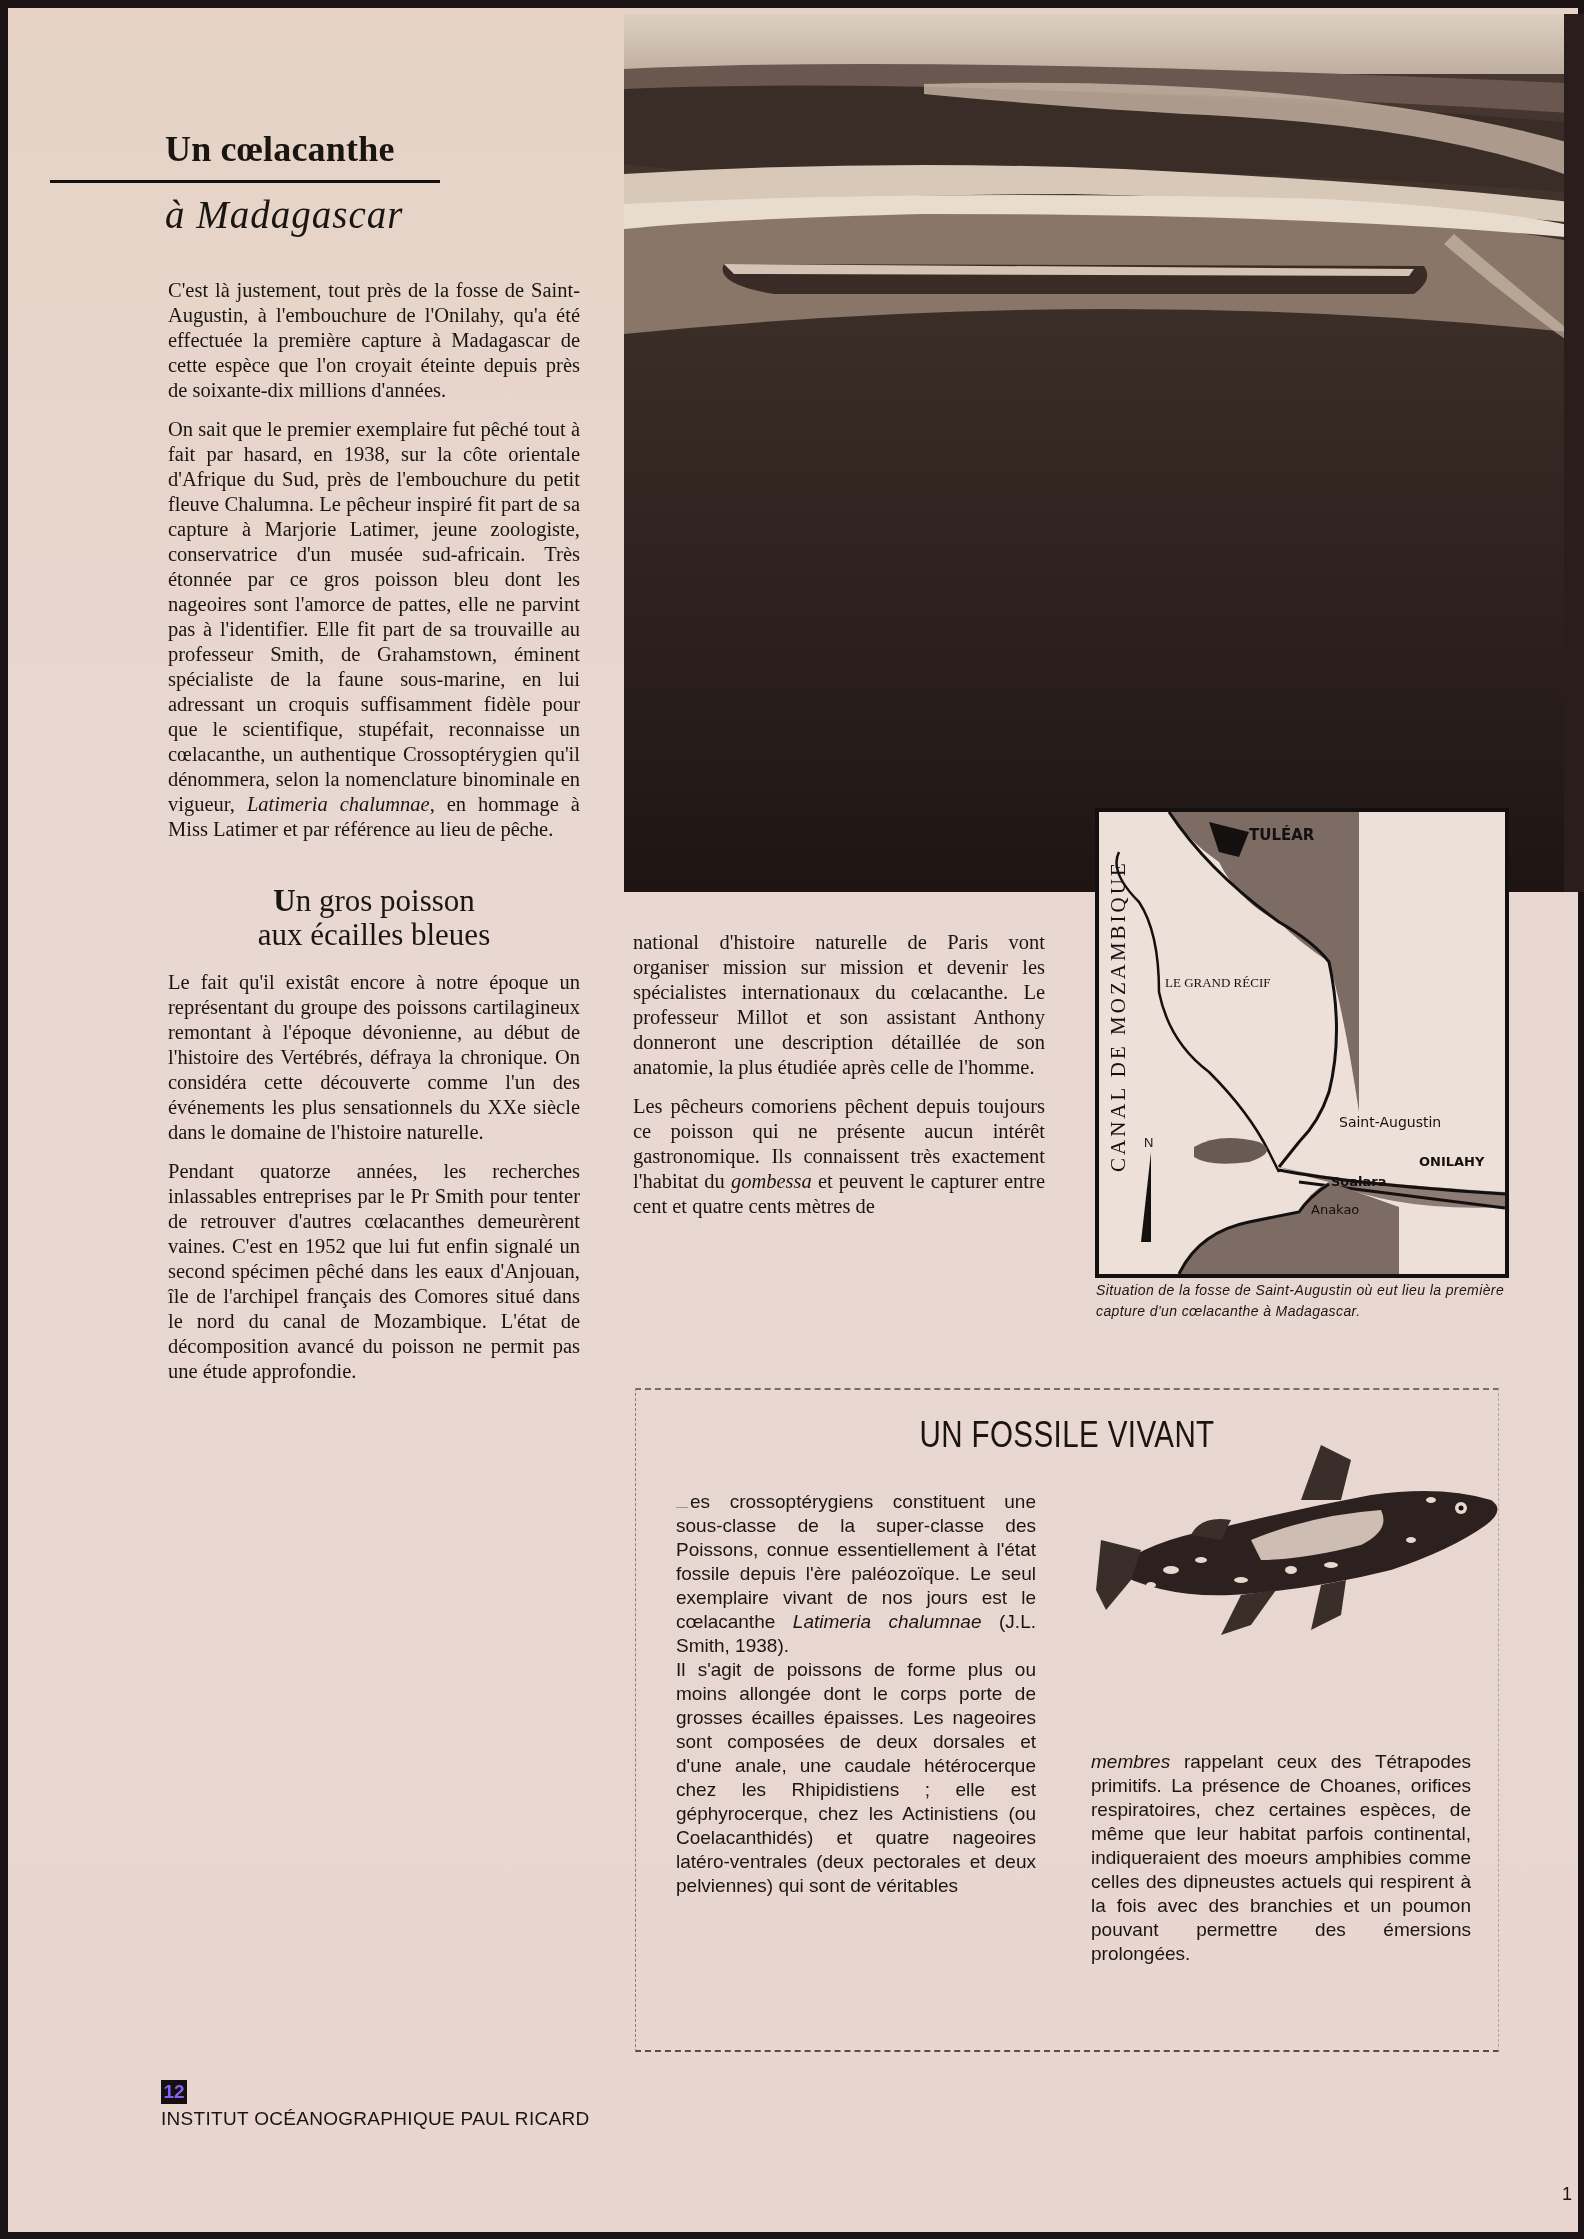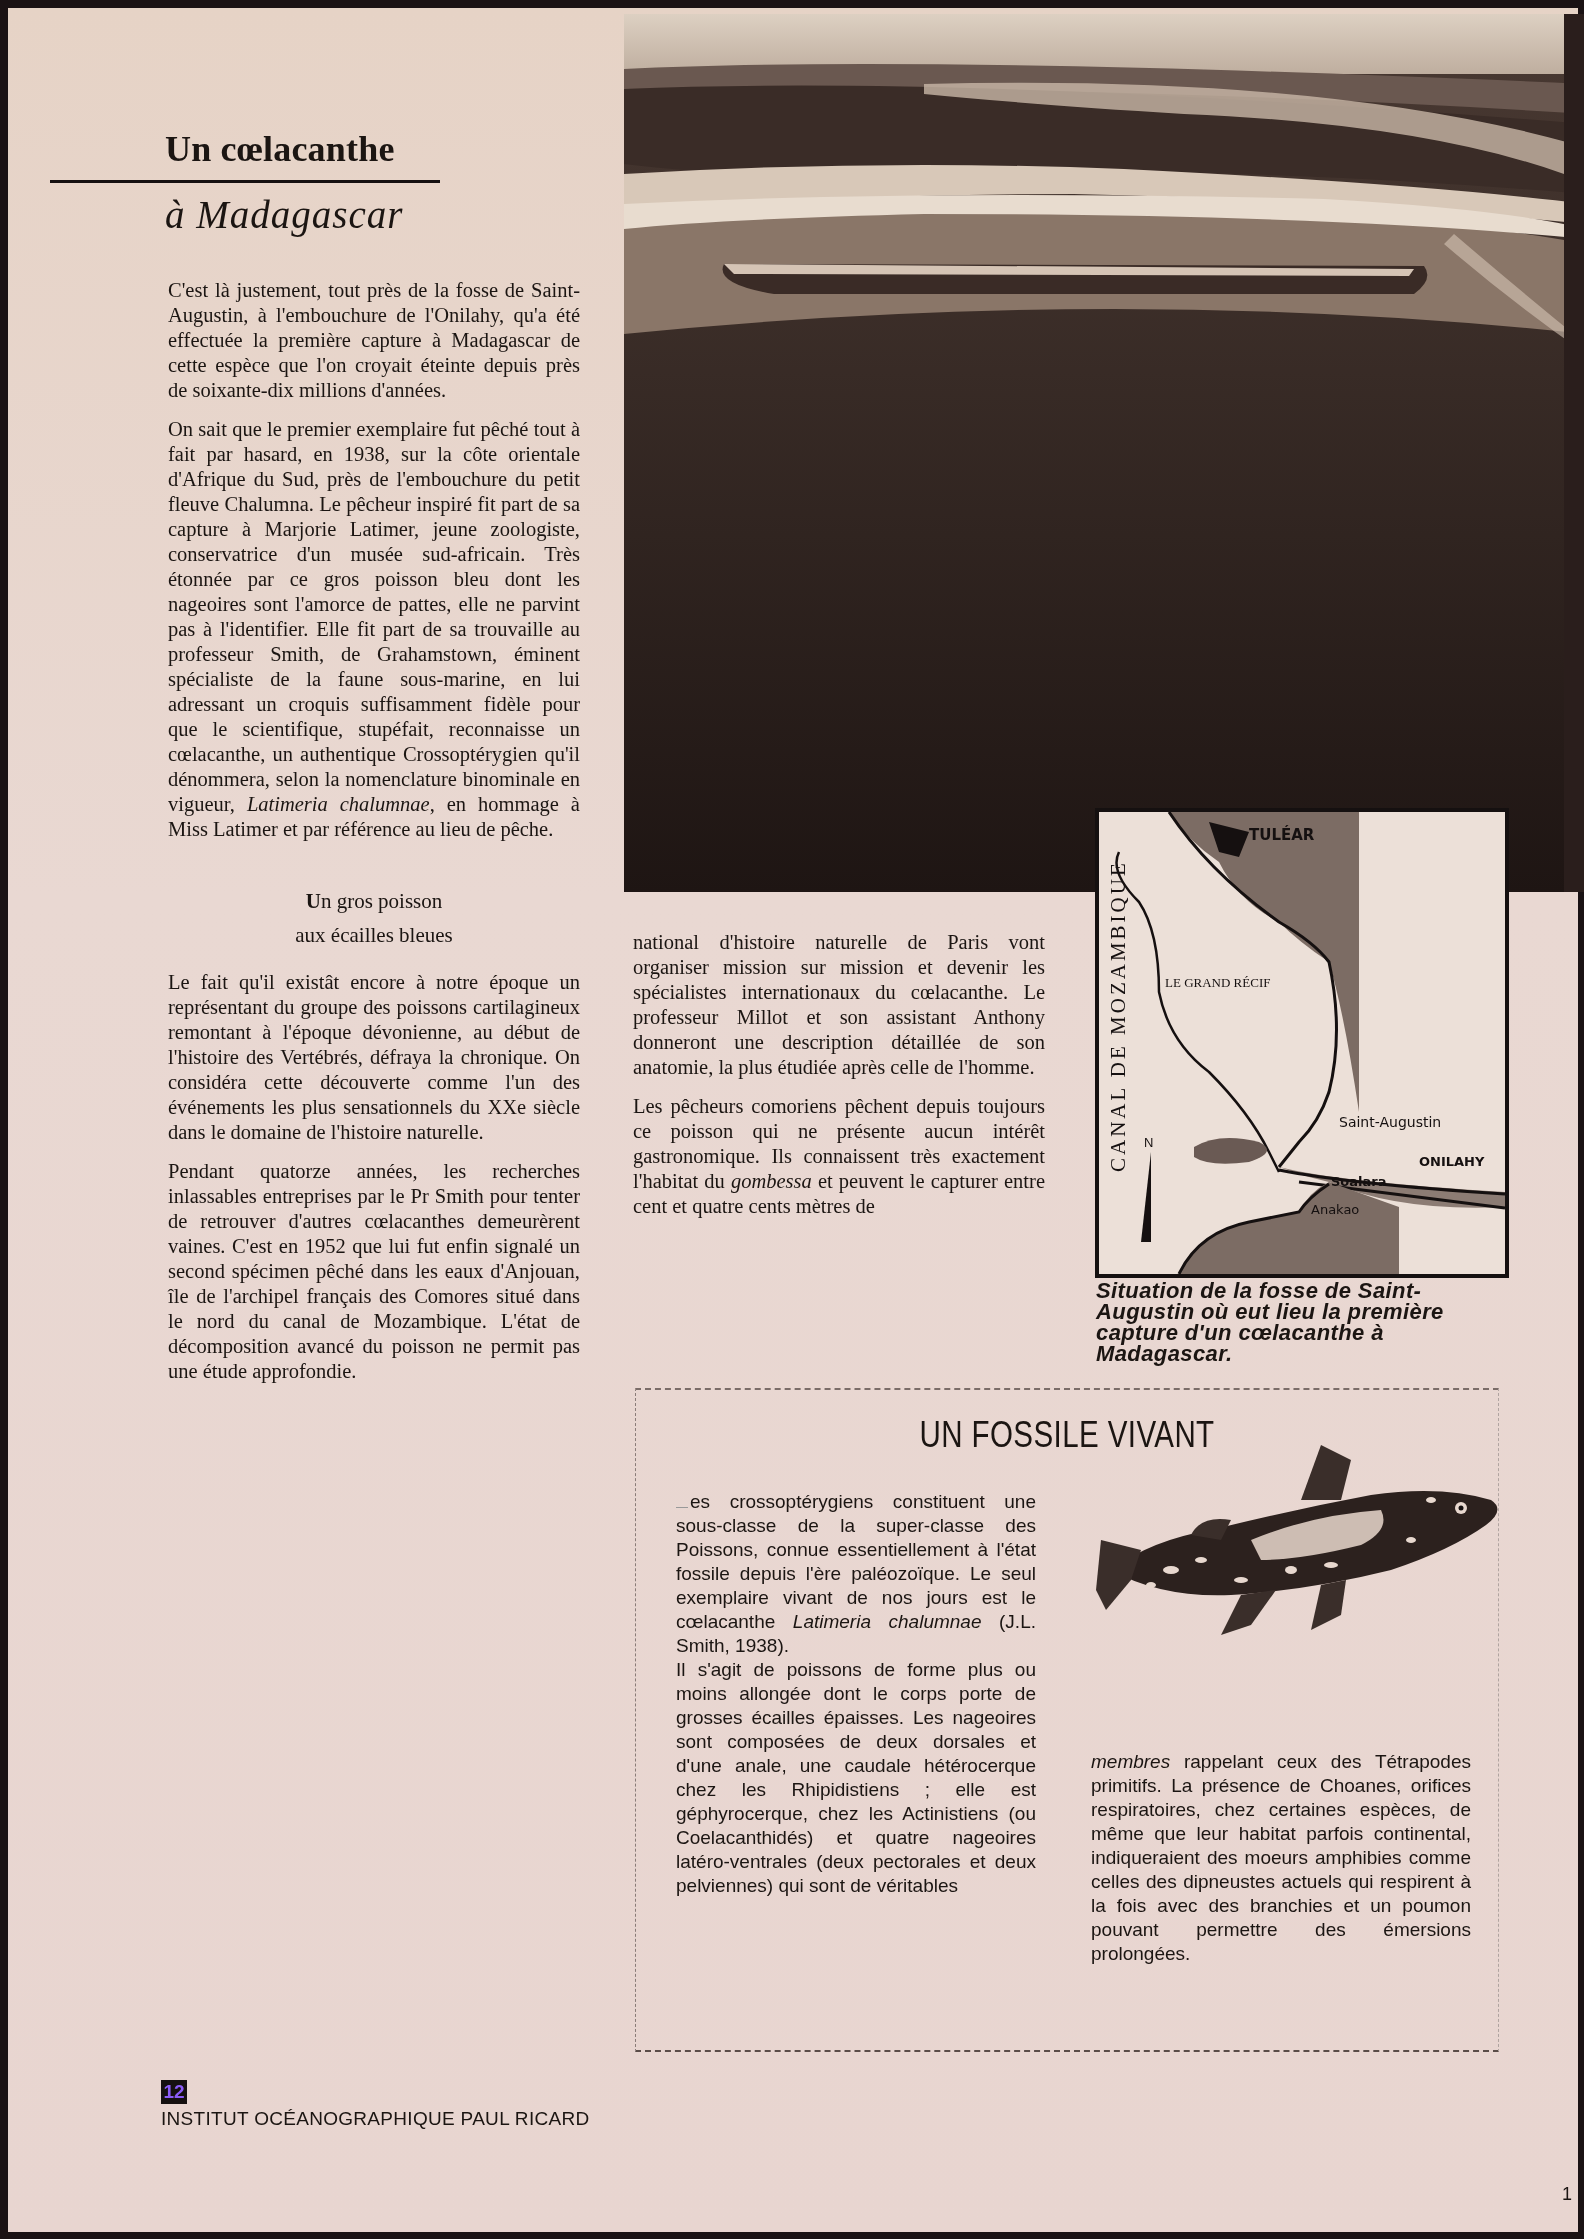--- a/index.html
+++ b/index.html
@@ -10,26 +10,26 @@
   .sans { font-family:"Liberation Sans","DejaVu Sans",sans-serif; color:#1b1512; }
 
   .title { position:absolute; left:157px; top:120px; font-size:36px; font-weight:bold; letter-spacing:0.2px; }
   .title-rule { position:absolute; left:42px; top:172px; width:390px; height:3px; background:#151010; }
   .subtitle { position:absolute; left:157px; top:184px; font-size:39px; font-style:italic; letter-spacing:1px; }
 
   .col { position:absolute; font-size:20.5px; line-height:25px; text-align:justify; }
   .col p { margin:0 0 14px 0; }
   .col1 { left:160px; width:412px; top:270px; }
   .col2 { left:625px; width:412px; top:922px; }
-  .sec-head { text-align:center; font-size:21px; line-height:34px; margin:42px 0 18px 0; }
+  .sec-head { text-align:center; font-size:31px; line-height:34px; margin:42px 0 18px 0; }
   .sec-head .cap { font-weight:bold; }
 
   .photo { position:absolute; left:616px; top:6px; width:962px; height:878px; overflow:hidden; background:#2a1d1b; }
   .map-frame { position:absolute; left:1087px; top:800px; width:406px; height:462px; border:4px solid #151010; background:#ece0d8; overflow:hidden; }
-  .caption { position:absolute; left:1088px; top:1272px; width:412px; font-size:22px; line-height:21px; font-style:italic; letter-spacing:0.4px;font-weight:bold; }
+  .caption { position:absolute; left:1088px; top:1272px; width:412px; font-size:14px; line-height:21px; font-style:italic; letter-spacing:0.4px; }
 
   .box { position:absolute; left:627px; top:1380px; width:862px; height:660px;
          border-top:2px dashed #7a6c68; border-bottom:2px dashed #5a4c48; border-left:1px dashed #8a7c78; border-right:1px dashed #b0a4a0; }
   .box-title { position:absolute; left:0; width:100%; top:24px; text-align:center; font-size:36px; letter-spacing:0.5px; transform:scaleX(0.82); }
   .box-col { position:absolute; font-size:19px; line-height:24px; text-align:justify; }
   .box-col1 { left:40px; top:100px; width:360px; }
   .box-col2 { left:455px; top:360px; width:380px; }
   .box-col p { margin:0; }
   .dropcap-ghost { display:inline-block; width:12px; border-bottom:1px solid #999; margin-right:2px; }
   .fish { position:absolute; left:455px; top:30px; width:420px; height:240px; }

